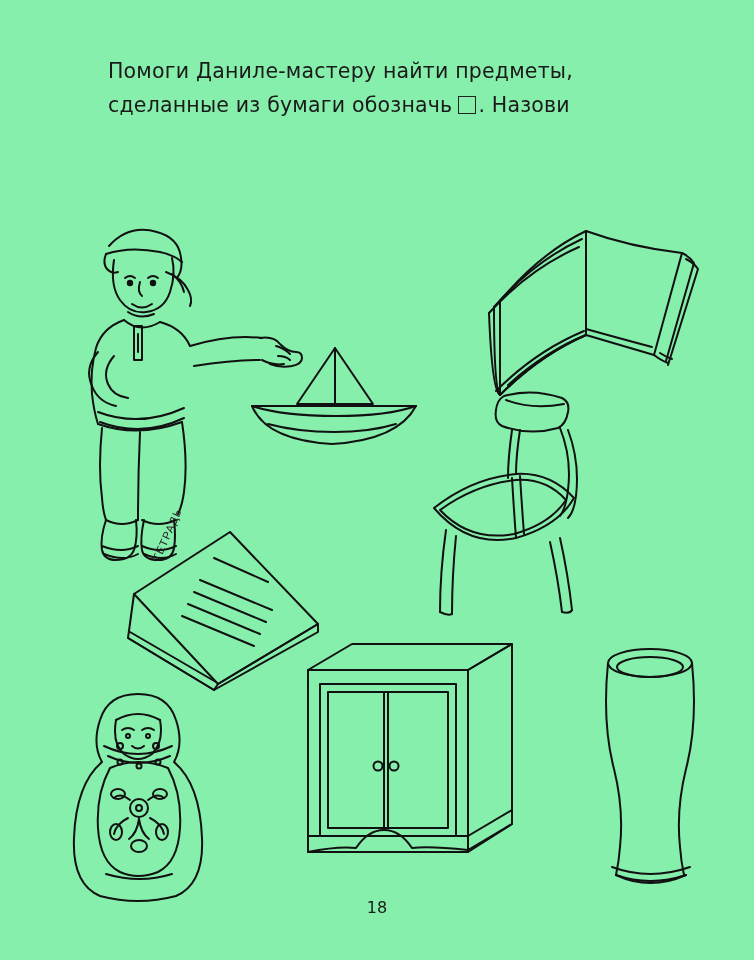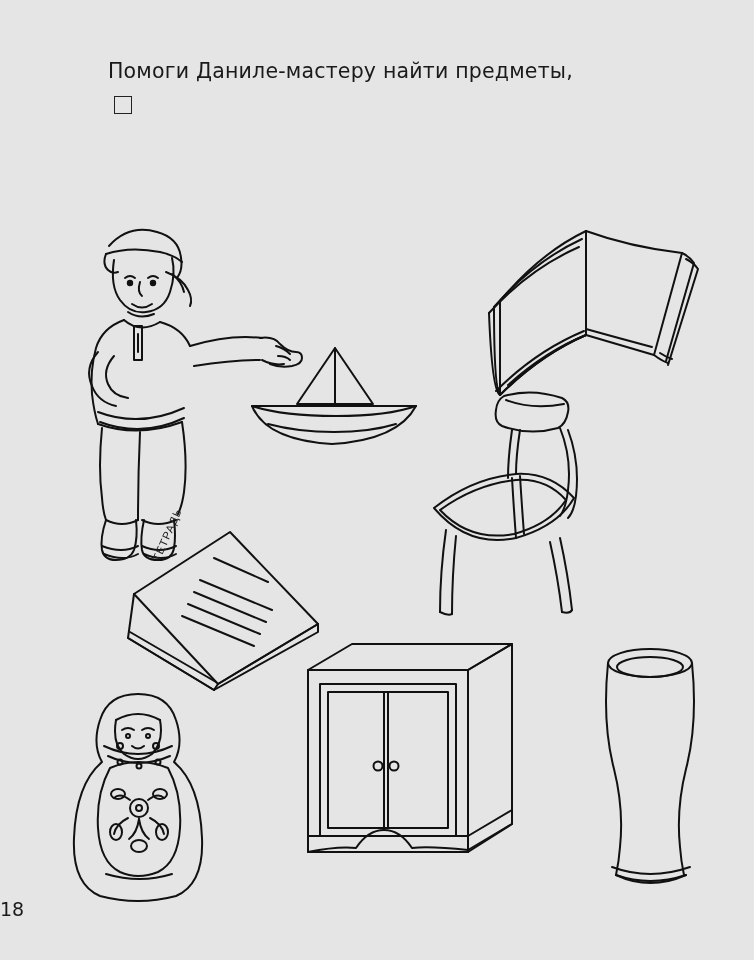--- a/index.html
+++ b/index.html
@@ -11,21 +11,21 @@
     width: 754px;
     height: 960px;
     position: relative;
     overflow: hidden;
     font-family: "DejaVu Sans", sans-serif;
     color: #111;
   }
   .page {
     position: absolute;
     inset: 0;
-    background: #e5e5e5;
+    background: #86efac;
   }
   
   .instructions {
     position: absolute;
     left: 108px;
     top: 54px;
     width: 560px;
     font-size: 20.5px;
     line-height: 34px;
     letter-spacing: 0.2px;
@@ -67,22 +67,22 @@
     white-space: nowrap;
     pointer-events: none;
     font-family: "Liberation Sans", sans-serif;
   }
   
   .page-number {
     position: absolute;
     left: 0;
     right: 0;
     top: 898px;
-    text-align: left;
-    font-size: 19px;
+    text-align: center;
+    font-size: 16px;
     color: #1a1a1a;
   }
   
   .figure {
     position: absolute;
   }
   .figure svg { display: block; overflow: visible; }
   #fig-master   { left: 62px;  top: 216px; }
   #fig-book     { left: 480px; top: 205px; }
   #fig-boat     { left: 240px; top: 340px; }
@@ -108,21 +108,23 @@
 </head>
 <body>
 
 <div class="page">
 
   <div class="instructions">
     <div class="line">
       <span>Помоги Даниле-мастеру найти предметы,</span>
     </div>
     <div class="line">
+      <span>сделанные из бумаги обозначь</span>
       <span class="sym-square"></span>
+      <span>. Назови</span>
     </div>
   </div>
 
   <div class="figure" id="fig-master">
     <svg width="240" height="310" viewBox="0 0 240 310" fill="none" stroke="#111" stroke-width="2" stroke-linejoin="round" stroke-linecap="round">
 
       <path d="M47 30 q20 -22 48 -14 q22 6 24 26 q2 12 -4 20"></path>
       <path d="M44 38 q24 -8 54 -2 q14 3 22 10"></path>
       <path d="M44 38 q-4 10 2 16 q4 4 10 2"></path>
 

